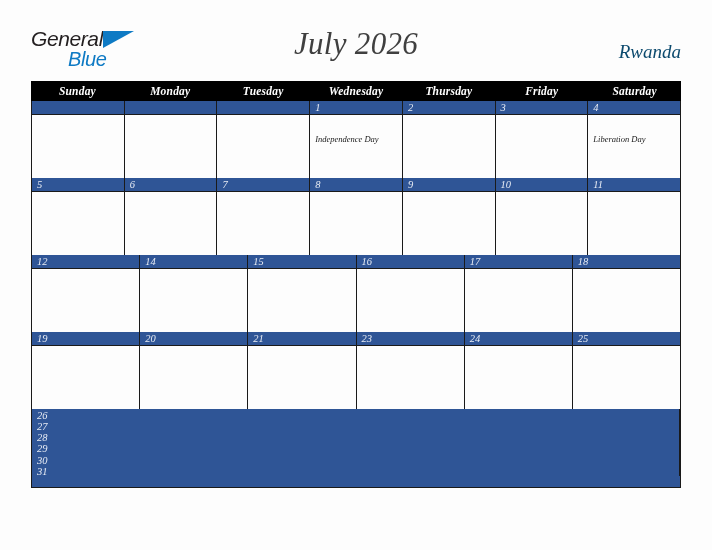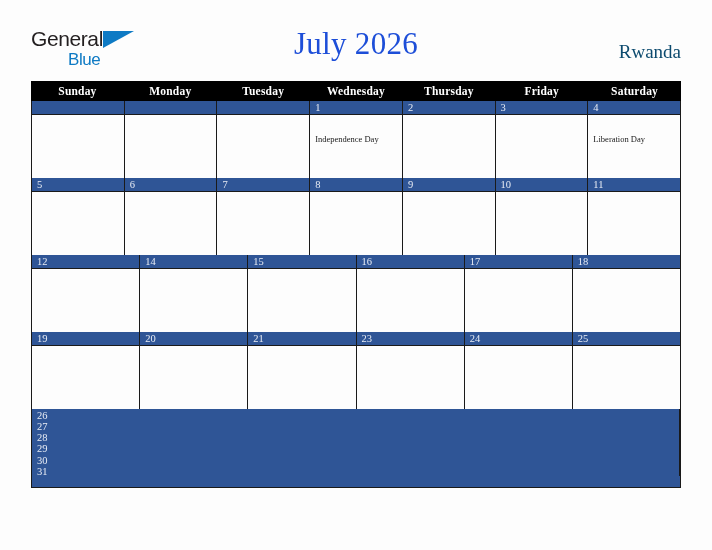--- a/index.html
+++ b/index.html
@@ -10,20 +10,21 @@
     width: 712px;
     height: 550px;
     background: #fdfdfd;
     font-family: "Liberation Sans", sans-serif;
     overflow: hidden;
   }
   .page {
     position: relative;
     width: 712px;
     height: 550px;
+    font-style: italic;
   }
 
   
   .topbar {
     position: absolute;
     left: 0;
     top: 0;
     width: 712px;
     height: 80px;
   }
@@ -44,21 +45,21 @@
     font-size: 21px;
     letter-spacing: -0.4px;
     color: #231f20;
     line-height: 21px;
   }
   .logo-blue {
     position: absolute;
     left: 37px;
     top: 21px;
     font-family: "Liberation Sans", sans-serif;
-    font-size: 17px;
+    font-size: 20px;
     letter-spacing: -0.4px;
     color: #0e7ac4;
     line-height: 21px;
   }
   .logo-tri {
     position: absolute;
     left: 72px;
     top: 3px;
     width: 31px;
     height: 17px;
@@ -67,21 +68,21 @@
 
   
   .cal-title {
     position: absolute;
     left: 0;
     top: 27px;
     width: 712px;
     text-align: center;
     font-family: "Liberation Serif", serif;
     font-size: 31px;
-    color: #1d4ed8;
+    color: #404040;
     line-height: 34px;
     letter-spacing: 0.3px;
   }
 
   
   .cal-country {
     position: absolute;
     right: 31px;
     top: 44px;
     font-family: "Liberation Serif", serif;

